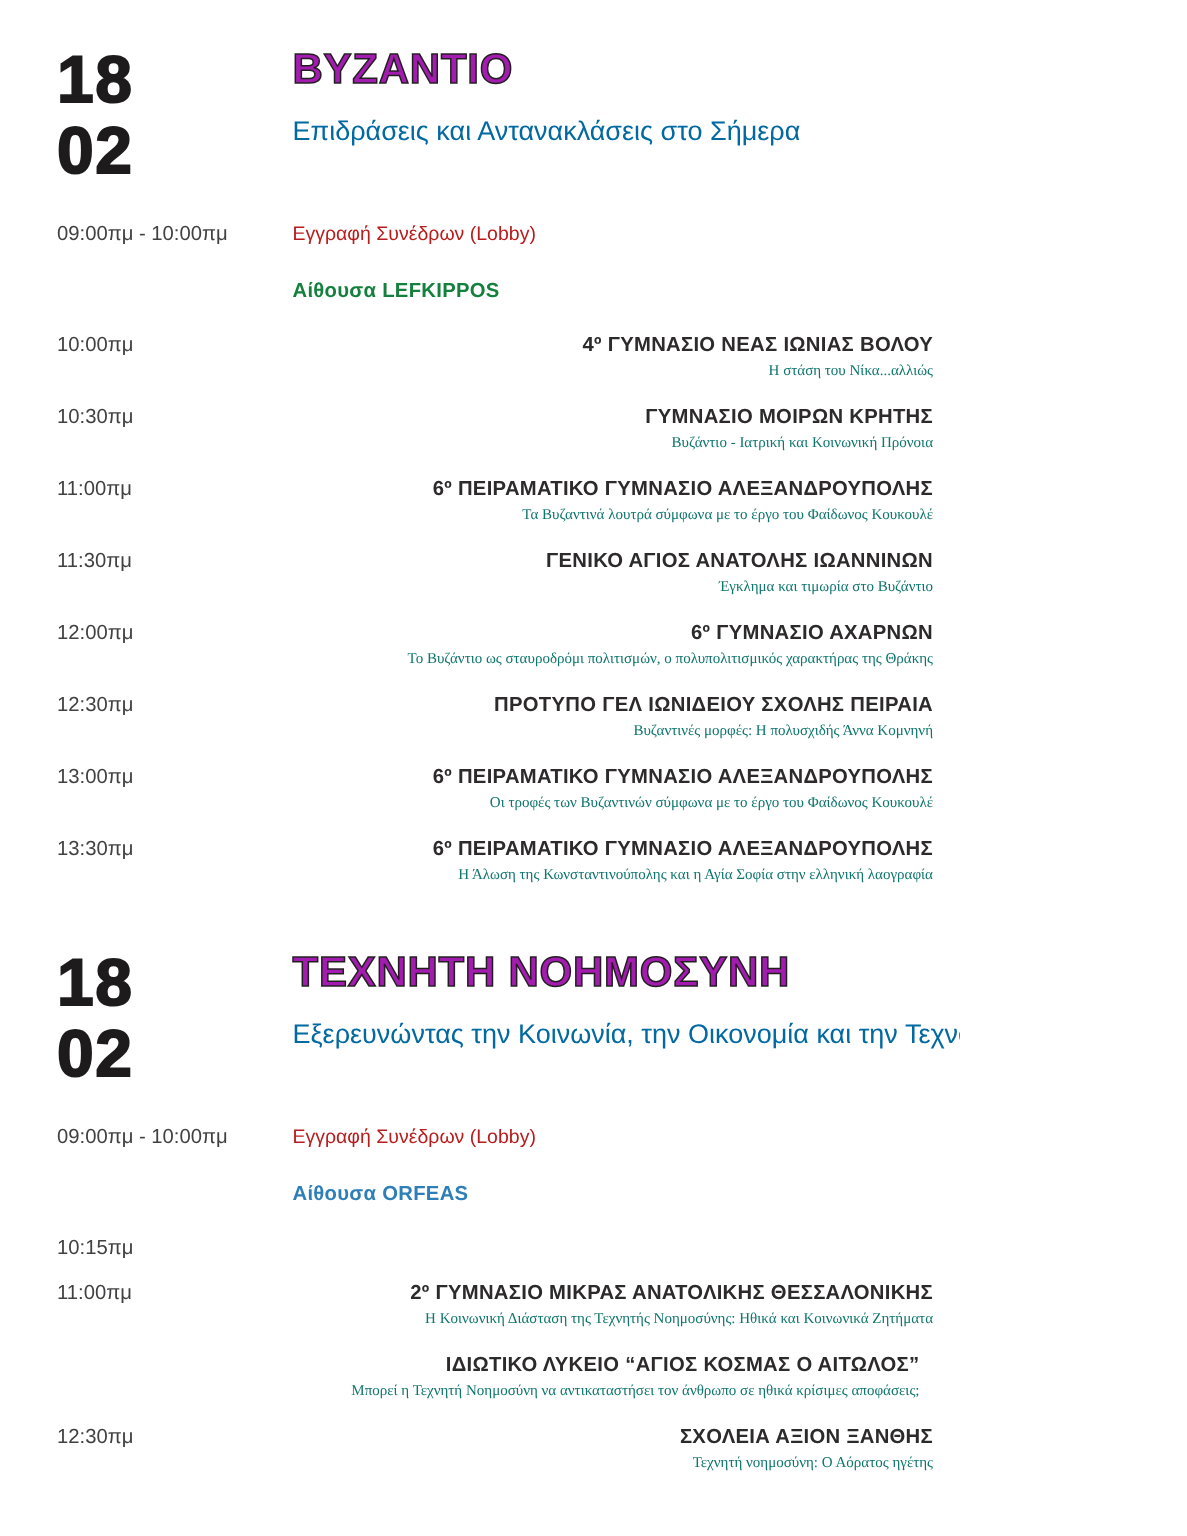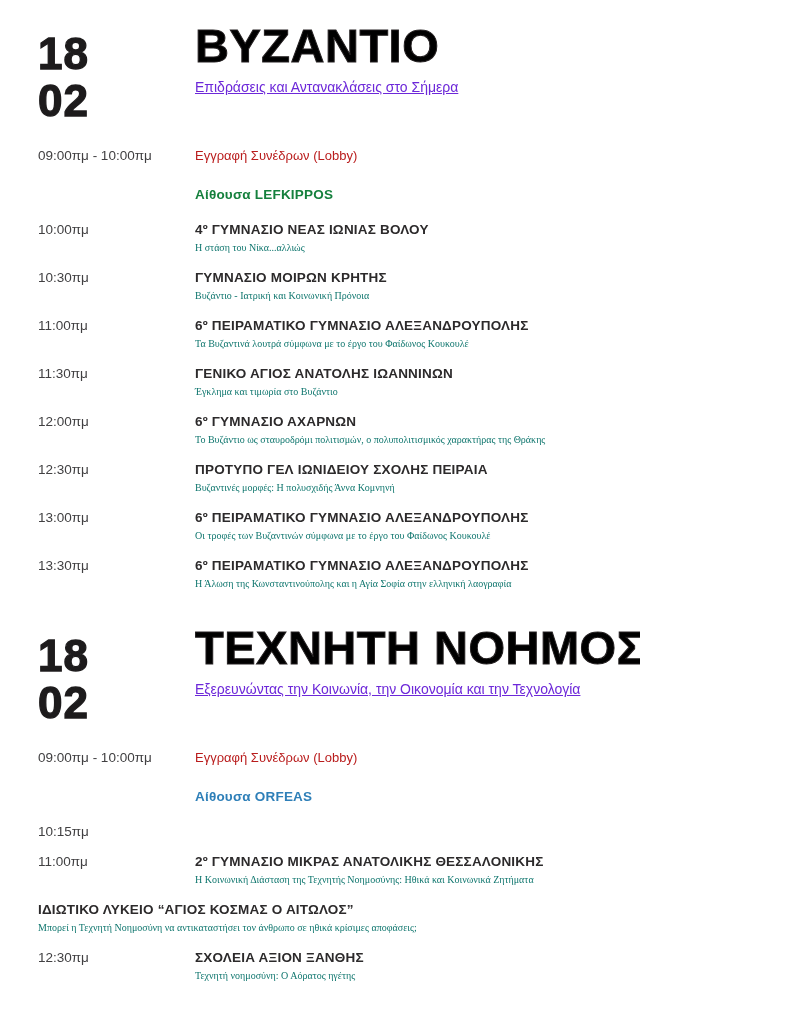--- a/index.html
+++ b/index.html
@@ -16,43 +16,43 @@
   .section-2{margin-top:40px;}
   .header{display:flex;align-items:flex-start;}
   .date-col{flex:0 0 157px;width:157px;}
   .date-line{
     font-size:44px;line-height:47px;font-weight:800;
     color:#1d1b1c;letter-spacing:1px;
     -webkit-text-stroke:1.3px #1d1b1c;
   }
   .head-col{flex:1;min-width:0;}
   .section-title{
-    font-size:47px;line-height:44px;font-weight:800;
-    color:#000000;letter-spacing:0.5px;margin-top:-6px;
+    font-size:28px;line-height:44px;font-weight:800;
+    color:#a21caf;letter-spacing:0.5px;margin-top:-6px;
     -webkit-text-stroke:1px #221e1f;
     white-space:nowrap;
   }
   .section-subtitle{
-    font-size:14px;line-height:24px;color:#6d28d9;
-    margin-top:7px;white-space:nowrap;font-weight:400;text-decoration:underline;
+    font-size:18px;line-height:24px;color:#0369a1;
+    margin-top:7px;white-space:nowrap;font-weight:400;
   }
   .reg-row{display:flex;margin-top:24px;}
   .time{
     flex:0 0 157px;width:157px;
     font-size:13.5px;line-height:16px;color:#414042;
   }
   .reg-label{font-size:13px;line-height:16px;color:#b91c1c;}
   .room-row{margin-top:21px;padding-left:157px;}
   .room{
     font-size:13.5px;line-height:16px;font-weight:bold;
     letter-spacing:0.2px;
   }
   .rows{margin-top:19px;}
   .row{display:flex;margin-bottom:14px;}
-  .cell{width:575px;max-width:575px;}
+  .cell{width:575px;max-width:575px;text-align:right;}
   .school{
     font-size:13.5px;line-height:16px;font-weight:bold;
     color:#2c2a2b;letter-spacing:0.2px;
   }
   .topic{
     font-size:10px;line-height:16px;color:#0f766e;margin-top:2px;font-family:Liberation Serif, serif;
   }
 </style>
 </head>
 <body>

